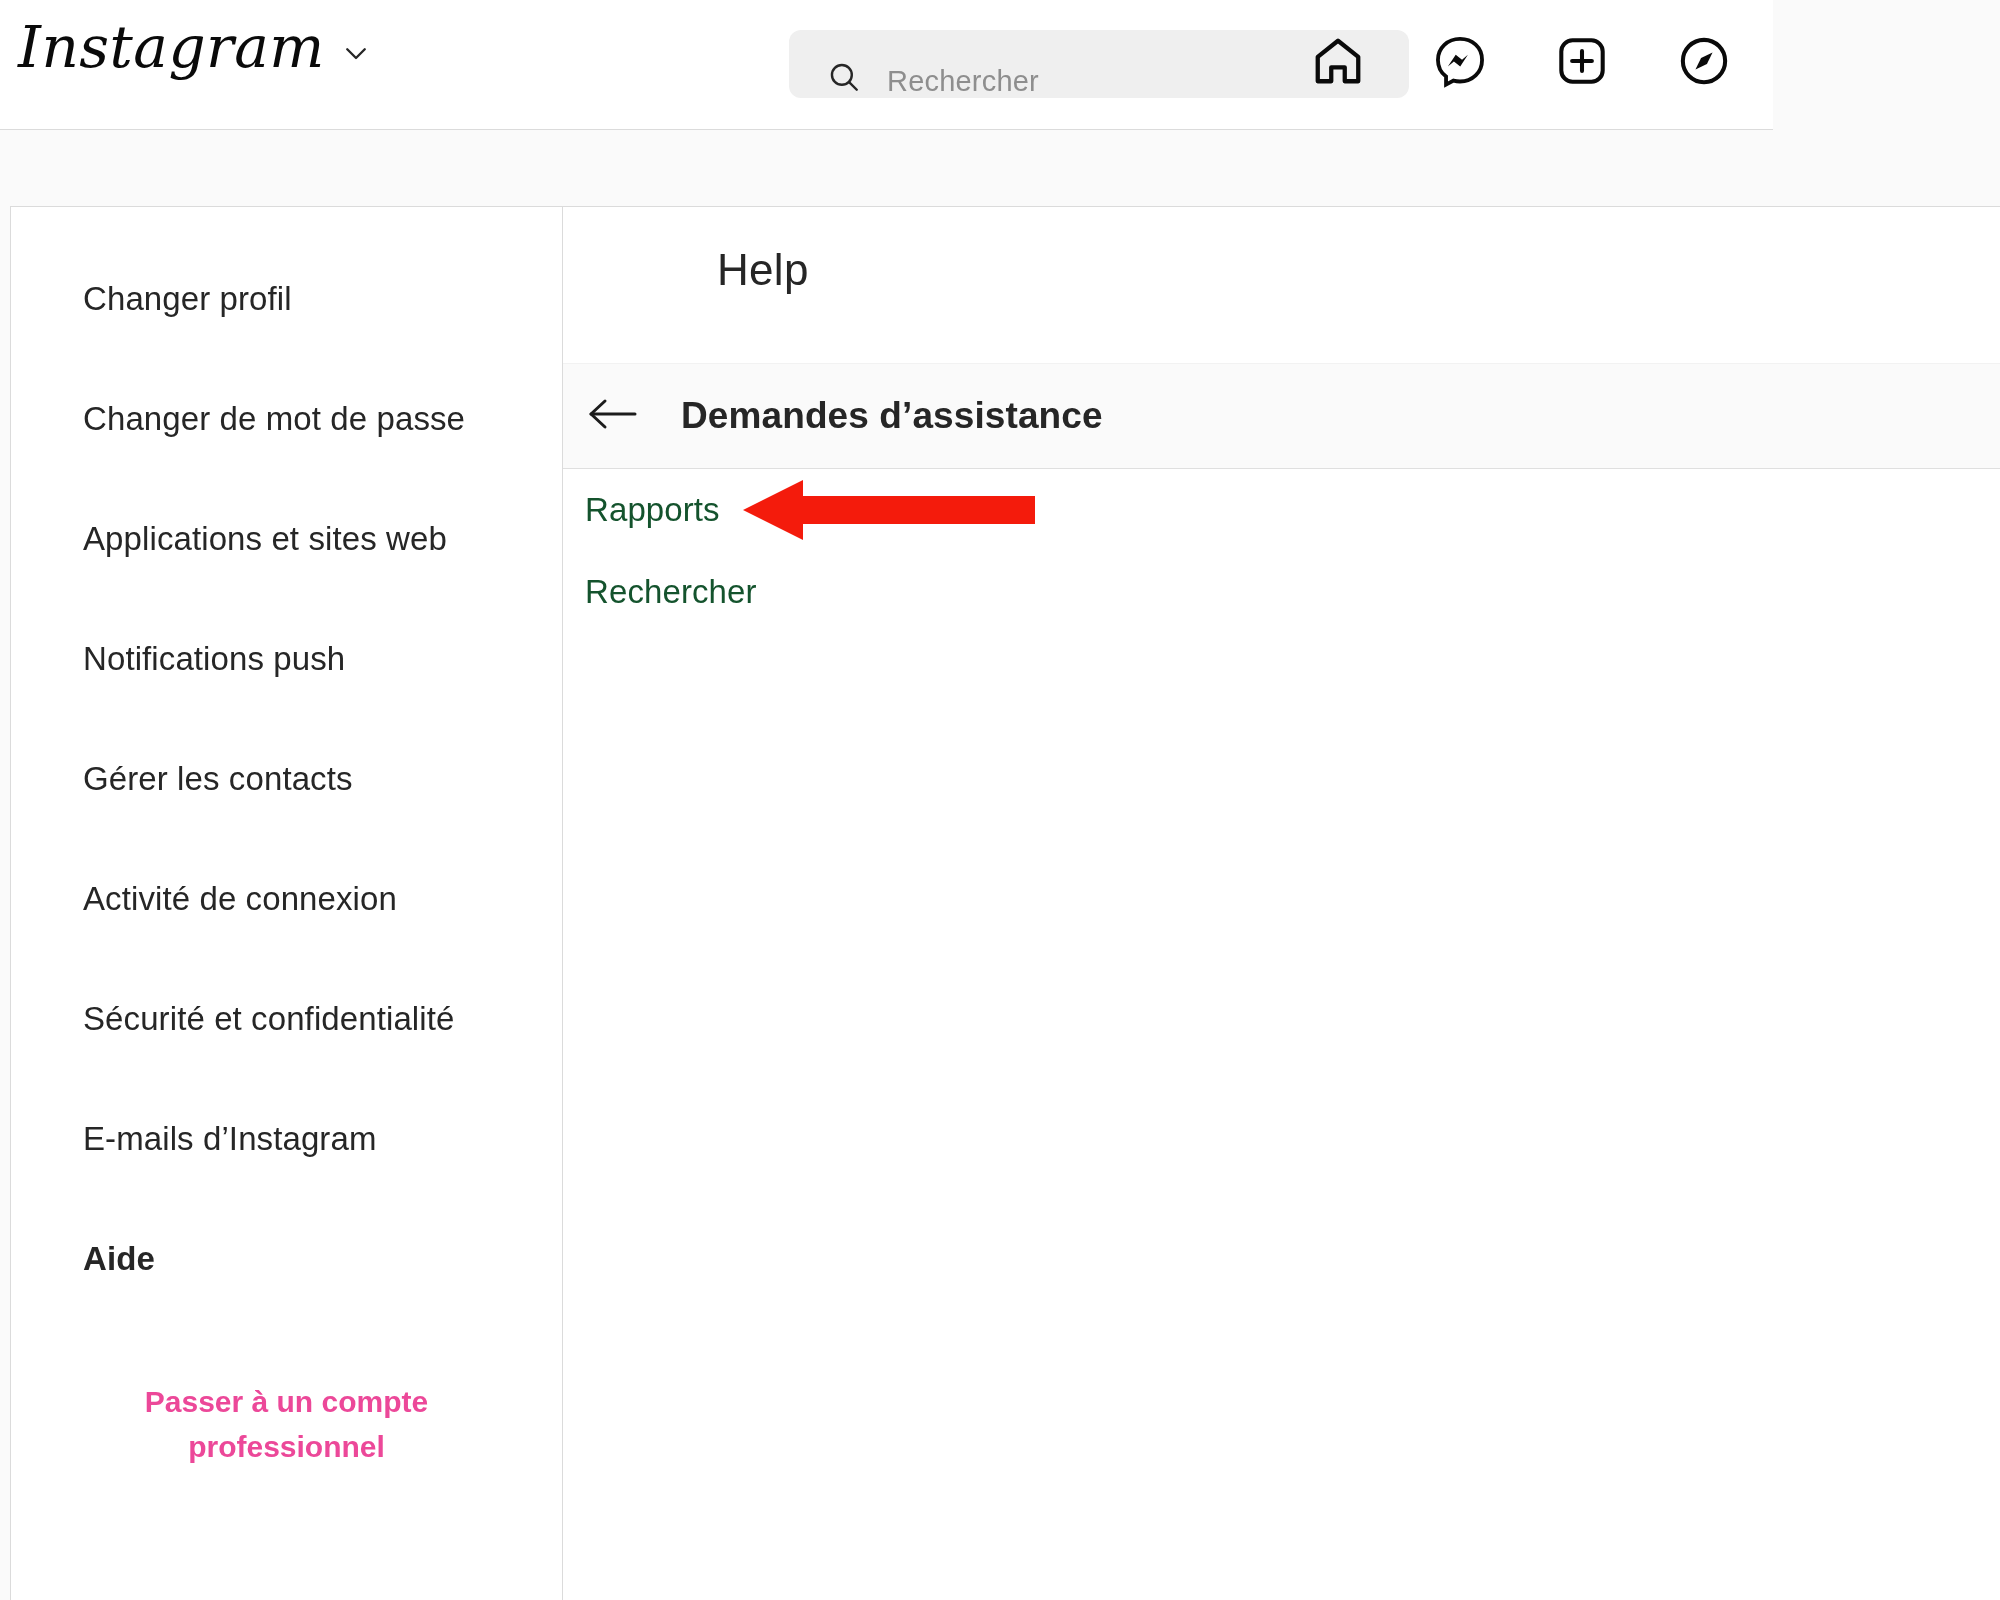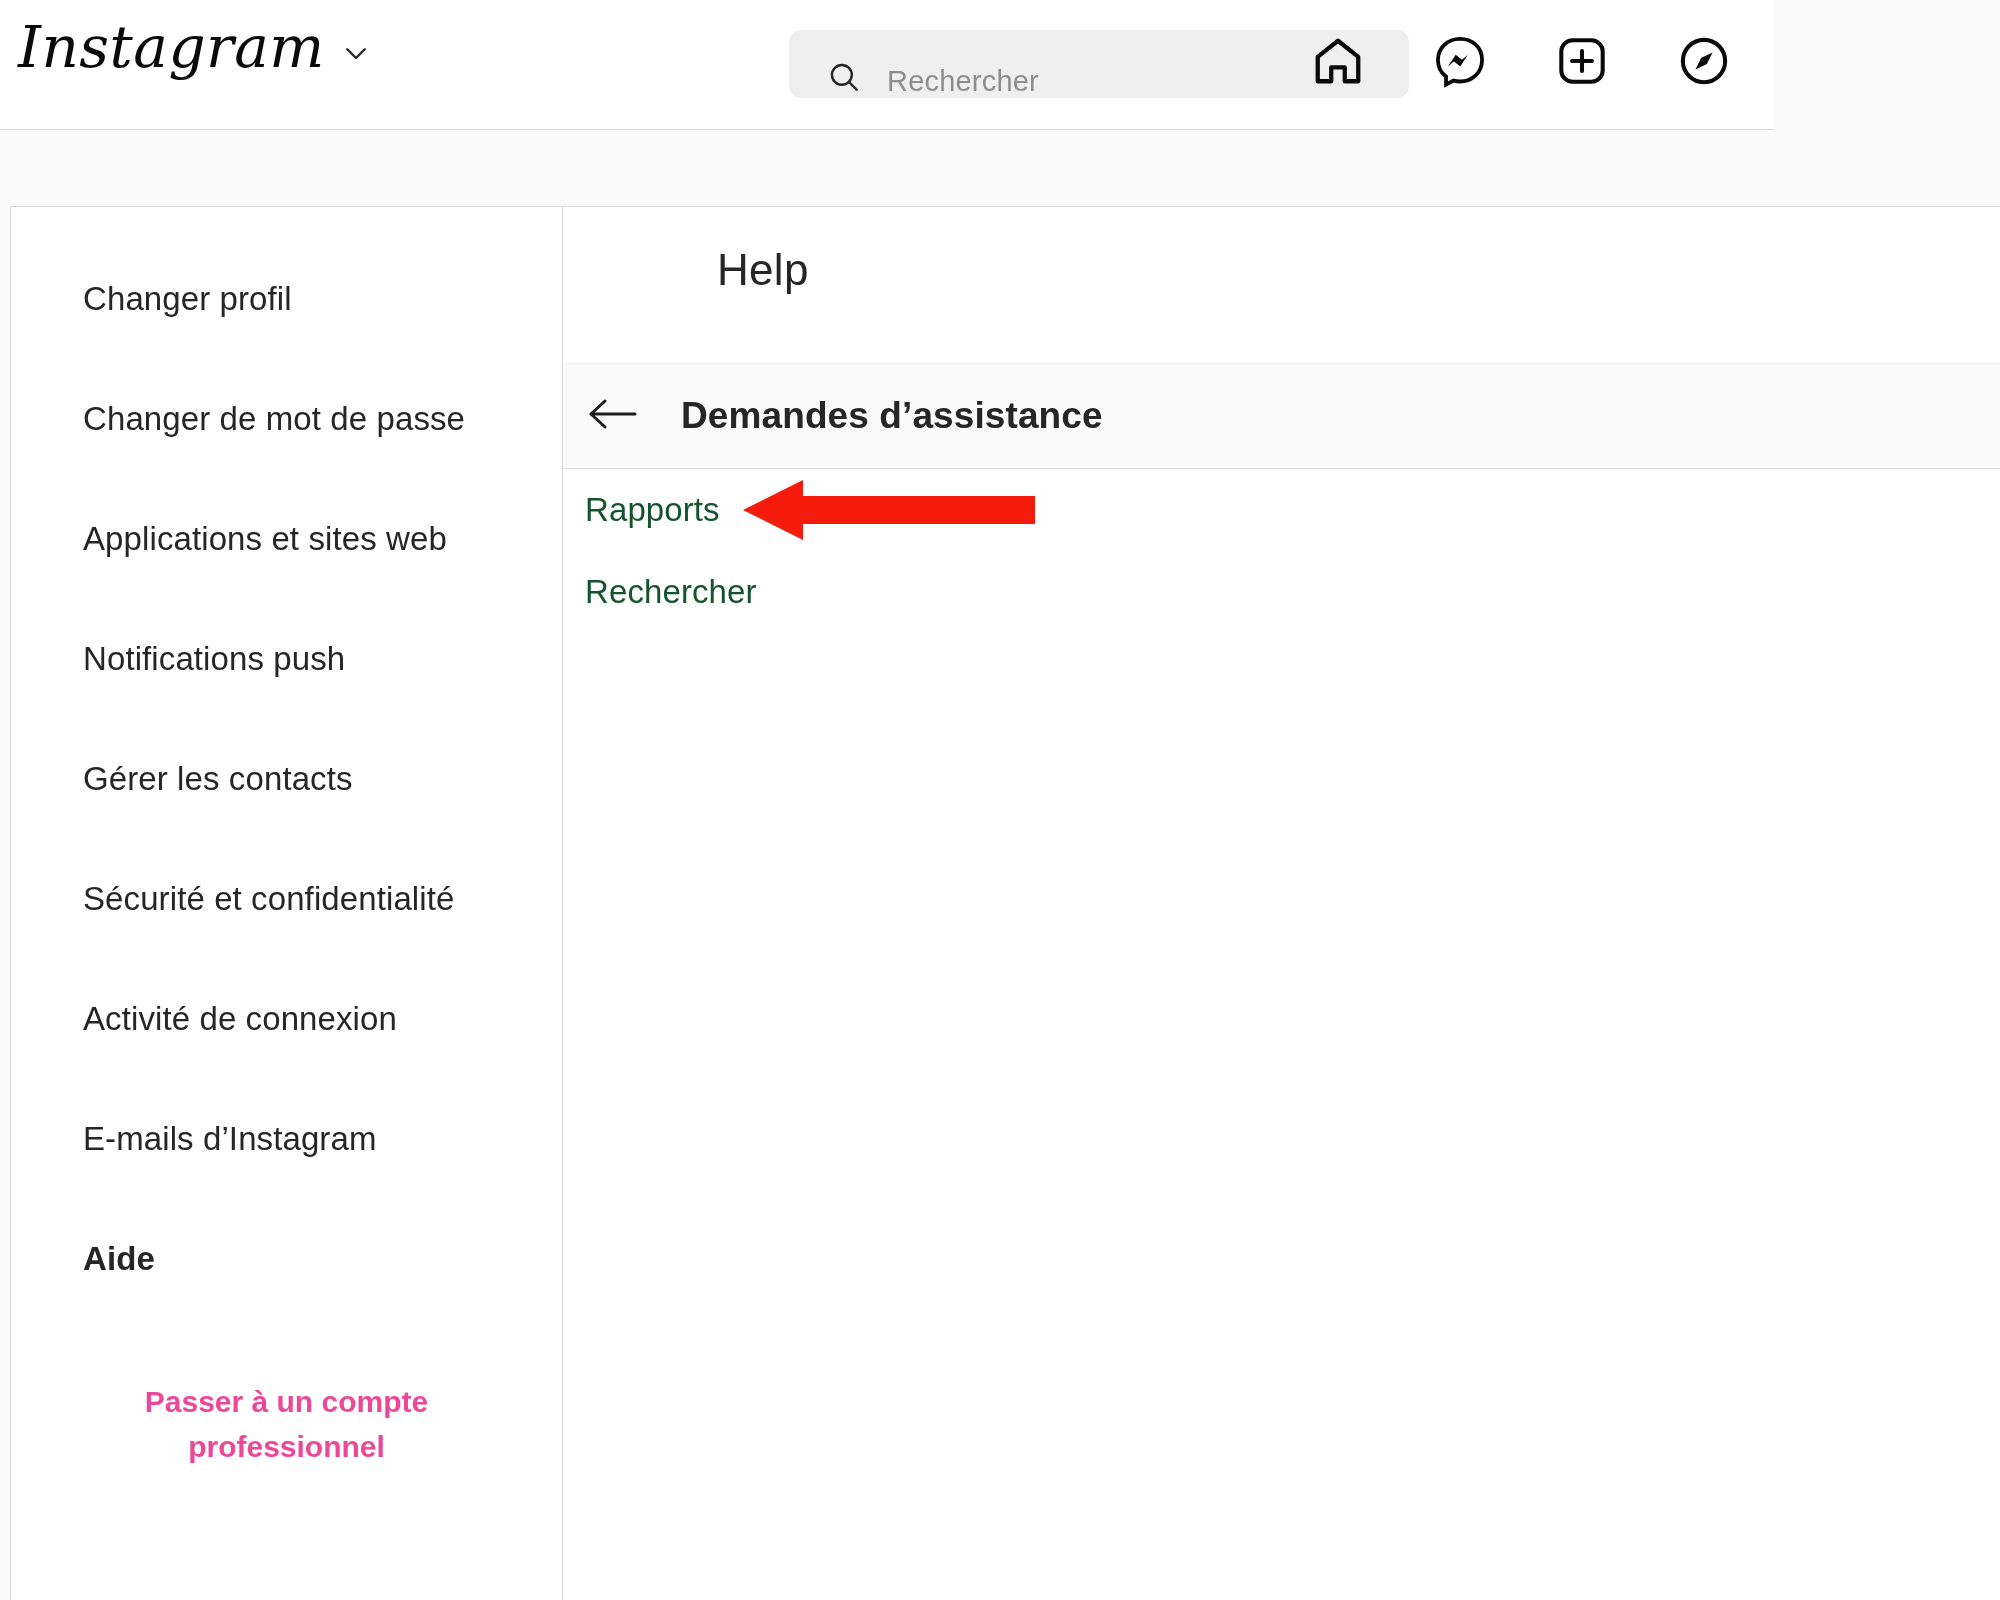--- a/index.html
+++ b/index.html
@@ -252,24 +252,24 @@
       <div class="side-item">
         <span>Applications et sites web</span>
       </div>
       <div class="side-item">
         <span>Notifications push</span>
       </div>
       <div class="side-item">
         <span>Gérer les contacts</span>
       </div>
       <div class="side-item">
+        <span>Activité de connexion</span>
+      </div>
+      <div class="side-item">
         <span>Sécurité et confidentialité</span>
-      </div>
-      <div class="side-item">
-        <span>Activité de connexion</span>
       </div>
       <div class="side-item">
         <span>E-mails d’Instagram</span>
       </div>
       <div class="side-item active">
         <span>Aide</span>
       </div>
 
       <div class="side-upgrade">Passer à un compte professionnel</div>
 

